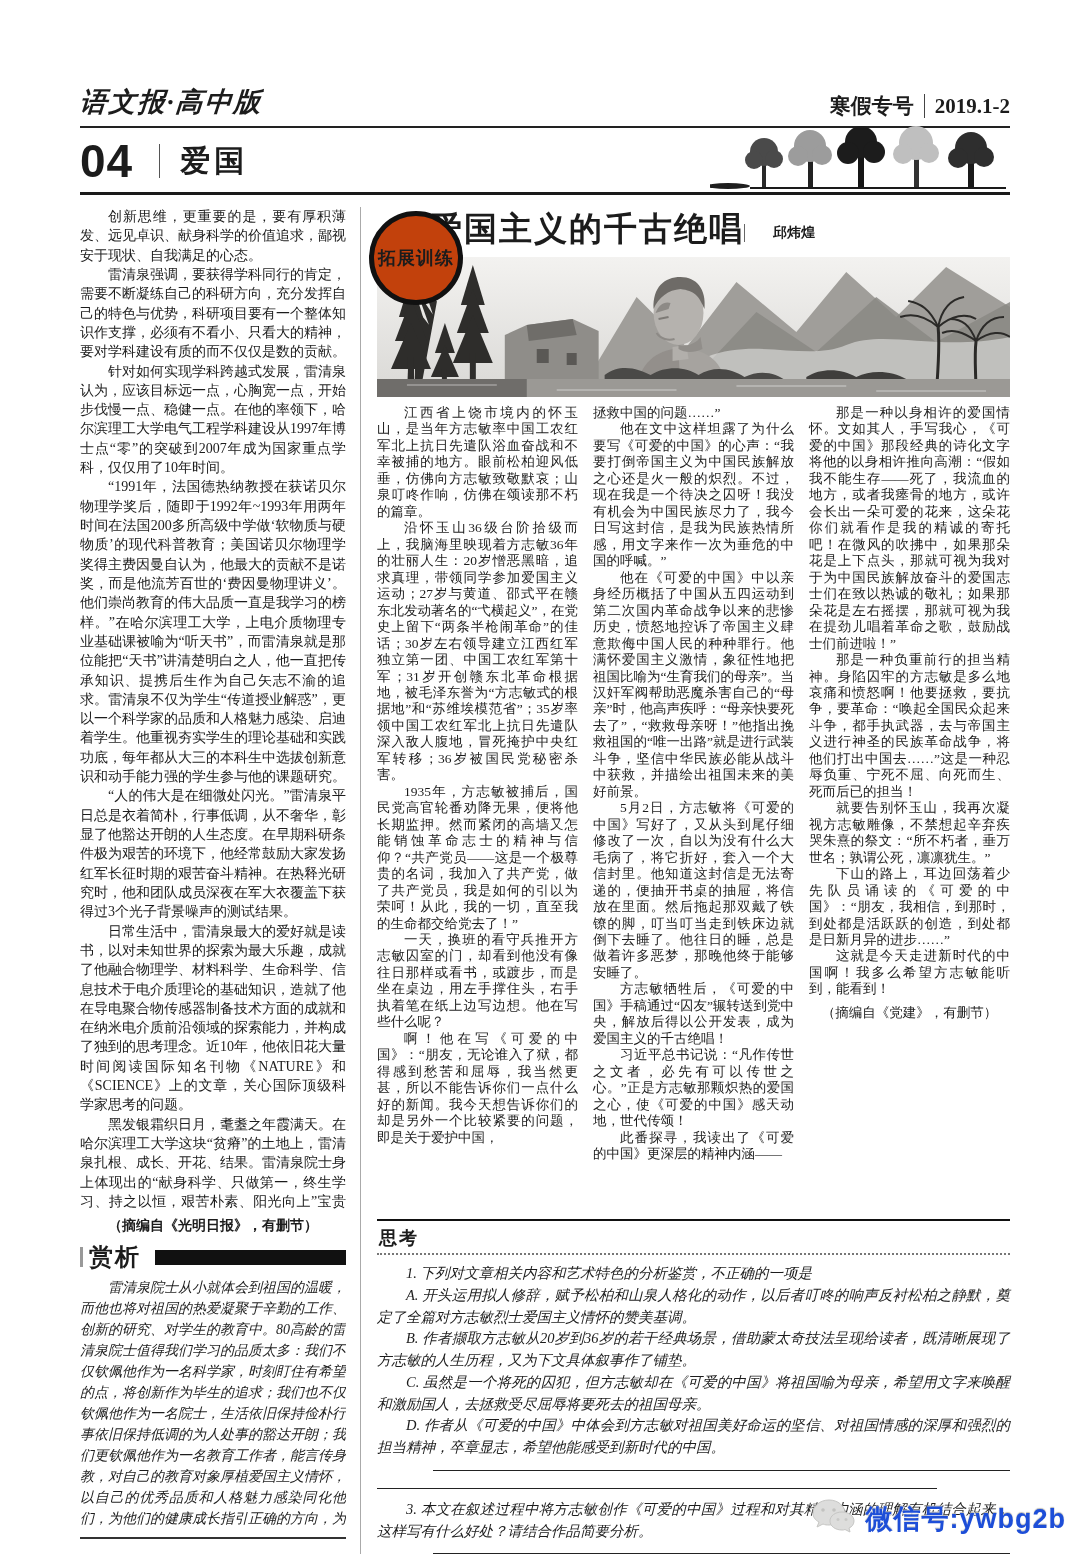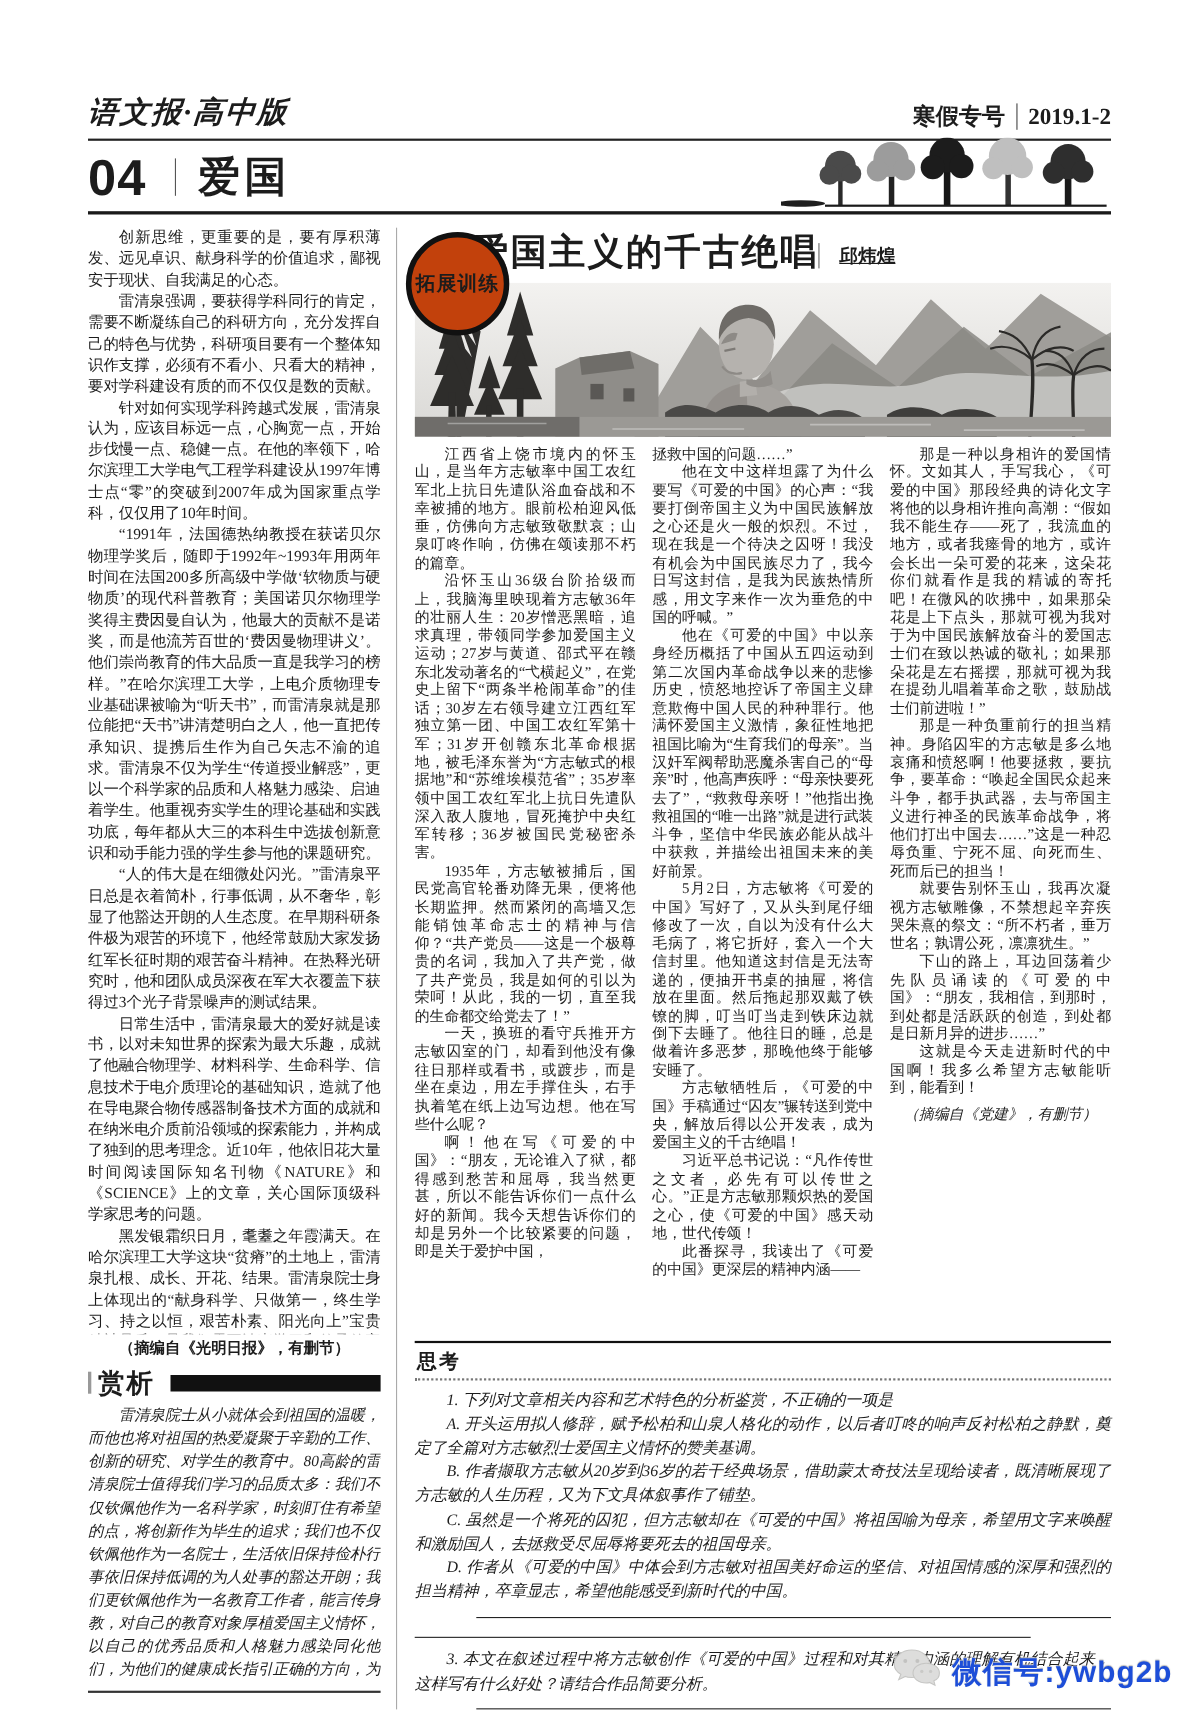--- a/index.html
+++ b/index.html
@@ -14,21 +14,21 @@
   .mast-row1 { display:flex; justify-content:space-between; align-items:flex-end; height:34px; }
   .brand { font-size:27px; font-weight:900; font-style:italic; letter-spacing:2px; transform:skewX(-4deg); }
   .issue { display:flex; align-items:center; gap:10px; }
   .issue-label { font-size:21px; font-weight:900; }
   .vdiv { width:1px; height:24px; background:#444; }
   .issue-date { font-size:21px; font-weight:700; }
   .rule-thin { border-bottom:2px solid #222; margin-top:6px; }
   .mast-row2 { position:relative; display:flex; align-items:center; height:58px; margin-top:4px; }
   .pageno { font-family:"Liberation Sans","DejaVu Sans",sans-serif; font-size:46px; font-weight:700; letter-spacing:1px; }
   .sec-div { width:1px; height:34px; background:#555; margin:0 20px 0 26px; }
-  .section { font-size:38px; font-weight:900; letter-spacing:4px; }
+  .section { font-size:30px; font-weight:900; letter-spacing:4px; }
   .trees { position:absolute; right:0; bottom:-4px; }
   .rule-thick { border-bottom:3px solid #1a1a1a; margin-top:2px; }
 
   
   .body-flex { display:flex; margin-top:12px; }
   .left-col { width:281px; flex:none; padding-right:14px; border-right:1px solid #aaa; }
   .main-col { flex:1; padding-left:16px; position:relative; }
 
   
   .left-art { height:1006px; overflow:hidden; }
@@ -42,31 +42,31 @@
   .kai { font-style:italic; font-size:14px; line-height:1.5; text-align:justify; text-indent:2em; margin-top:8px; height:250px; overflow:hidden; }
   .left-endline { border-bottom:2.5px solid #333; margin-top:10px; }
 
   
   .feat-head { position:relative; height:48px; }
   .badge { position:absolute; left:-8px; top:4px; width:94px; height:94px; border:5px solid #111; border-radius:50%;
            background:#c2410c; z-index:3; display:flex; align-items:center; justify-content:center; }
   .badge span { font-family:"Liberation Sans","DejaVu Sans",sans-serif; font-size:18px; font-weight:900; letter-spacing:1px; }
   .feat-title-row { margin-left:52px; display:flex; align-items:center; }
   .feat-title { font-size:33px; font-weight:900; letter-spacing:2px; }
-  .feat-author { font-size:17px; font-weight:700; border-left:1px solid #666; padding-left:18px; margin-top:6px;text-decoration:underline; }
+  .feat-author { font-size:14px; font-weight:700; border-left:1px solid #666; padding-left:28px; margin-top:6px; }
 
   .feat-img { height:140px; margin-top:2px; position:relative; z-index:1; }
   .feat-img svg { display:block; width:100%; height:100%; }
 
   
   .cols { display:flex; gap:15px; height:812px; overflow:hidden; margin-top:8px; }
   .colwrap { flex:1; min-width:0; }
   .fp { font-size:13.5px; line-height:1.22; text-align:justify; text-indent:2em; }
   .noindent { text-indent:0; }
-  .fsrc { font-size:13.5px; text-align:center; font-style:italic; margin-top:6px; }
+  .fsrc { font-size:13.5px; text-align:center; margin-top:6px; }
 
   
   .think-rule { border-bottom:2.5px solid #111; margin-top:2px; }
   .think-head { font-family:"Liberation Sans","DejaVu Sans",sans-serif; font-size:18px; font-weight:700; letter-spacing:2px; margin:5px 0 3px 2px; }
   .dotline { border-bottom:2px dotted #777; margin-bottom:8px; }
   .q { font-style:italic; font-size:14.5px; line-height:1.5; text-align:justify; text-indent:2em; }
   .ansline1 { margin-left:56px; border-bottom:1.5px solid #222; height:12px; }
   .ansline2 { width:560px; border-bottom:1.5px solid #222; height:18px; }
   .qgap { height:10px; }
 

